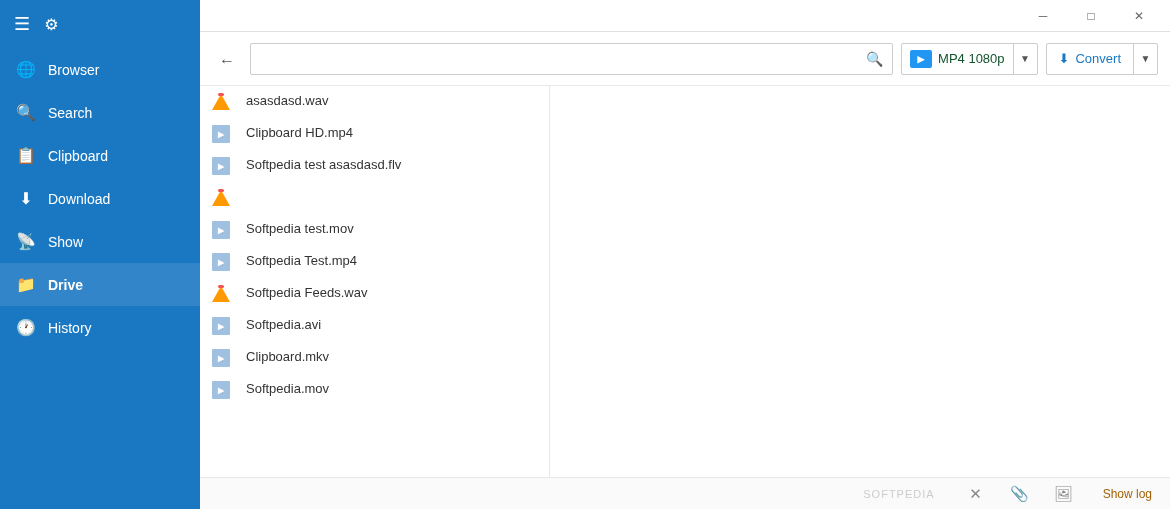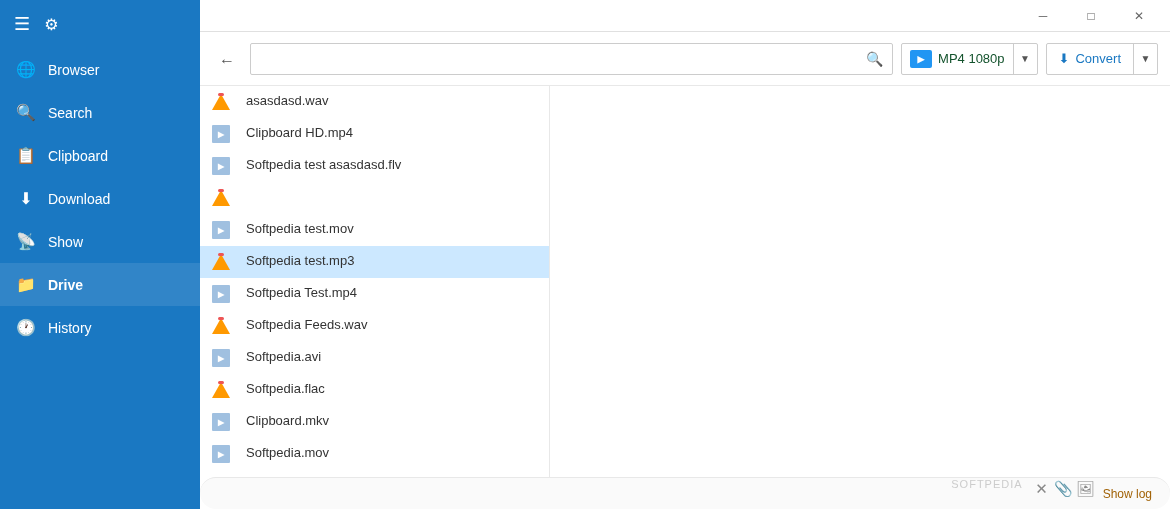--- a/index.html
+++ b/index.html
@@ -282,25 +282,25 @@
     .preview-panel {
       flex: 1;
       background: #fff;
     }
 
     
     .status-bar {
       height: 32px;
       border-top: 1px solid #e8e8e8;
       display: flex;
+      align-items: center;
       justify-content: flex-end;
       padding: 0 12px;
-      gap: 0;
+      gap: 22px;
       background: #fafafa;
-      border-radius: 16px;
     }
     .status-icon {
       width: 22px;
       height: 22px;
       display: flex;
       align-items: center;
       justify-content: center;
       cursor: pointer;
       color: #888;
       font-size: 15px;
@@ -411,48 +411,34 @@
           <div class="file-item">
             <div class="file-icon-vlc">
               <div class="vlc-cone"></div>
               <div class="vlc-cone-tip"></div>
             </div>
           </div>
           <div class="file-item">
             <div class="file-icon-generic">▶</div>
             <span>Softpedia test.mov</span>
           </div>
-          <div class="file-item selected">
-            <div class="file-icon-vlc">
-              <div class="vlc-cone"></div>
-              <div class="vlc-cone-tip"></div>
-            </div>
-            <span>Softpedia test.mp3</span>
-          </div>
           <div class="file-item">
             <div class="file-icon-generic">▶</div>
             <span>Softpedia Test.mp4</span>
           </div>
           <div class="file-item">
             <div class="file-icon-vlc">
               <div class="vlc-cone"></div>
               <div class="vlc-cone-tip"></div>
             </div>
             <span>Softpedia Feeds.wav</span>
           </div>
           <div class="file-item">
             <div class="file-icon-generic">▶</div>
             <span>Softpedia.avi</span>
-          </div>
-          <div class="file-item">
-            <div class="file-icon-vlc">
-              <div class="vlc-cone"></div>
-              <div class="vlc-cone-tip"></div>
-            </div>
-            <span>Softpedia.flac</span>
           </div>
           <div class="file-item">
             <div class="file-icon-generic">▶</div>
             <span>Clipboard.mkv</span>
           </div>
           <div class="file-item">
             <div class="file-icon-generic">▶</div>
             <span>Softpedia.mov</span>
           </div>
           <div class="file-item"></div>

